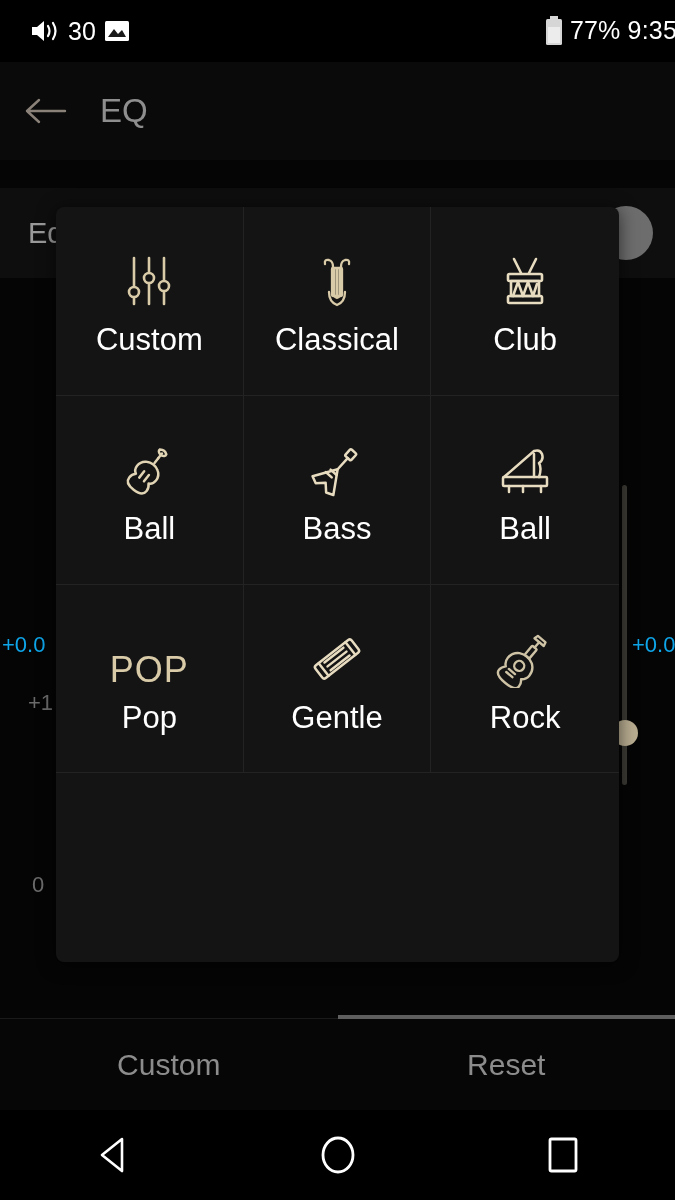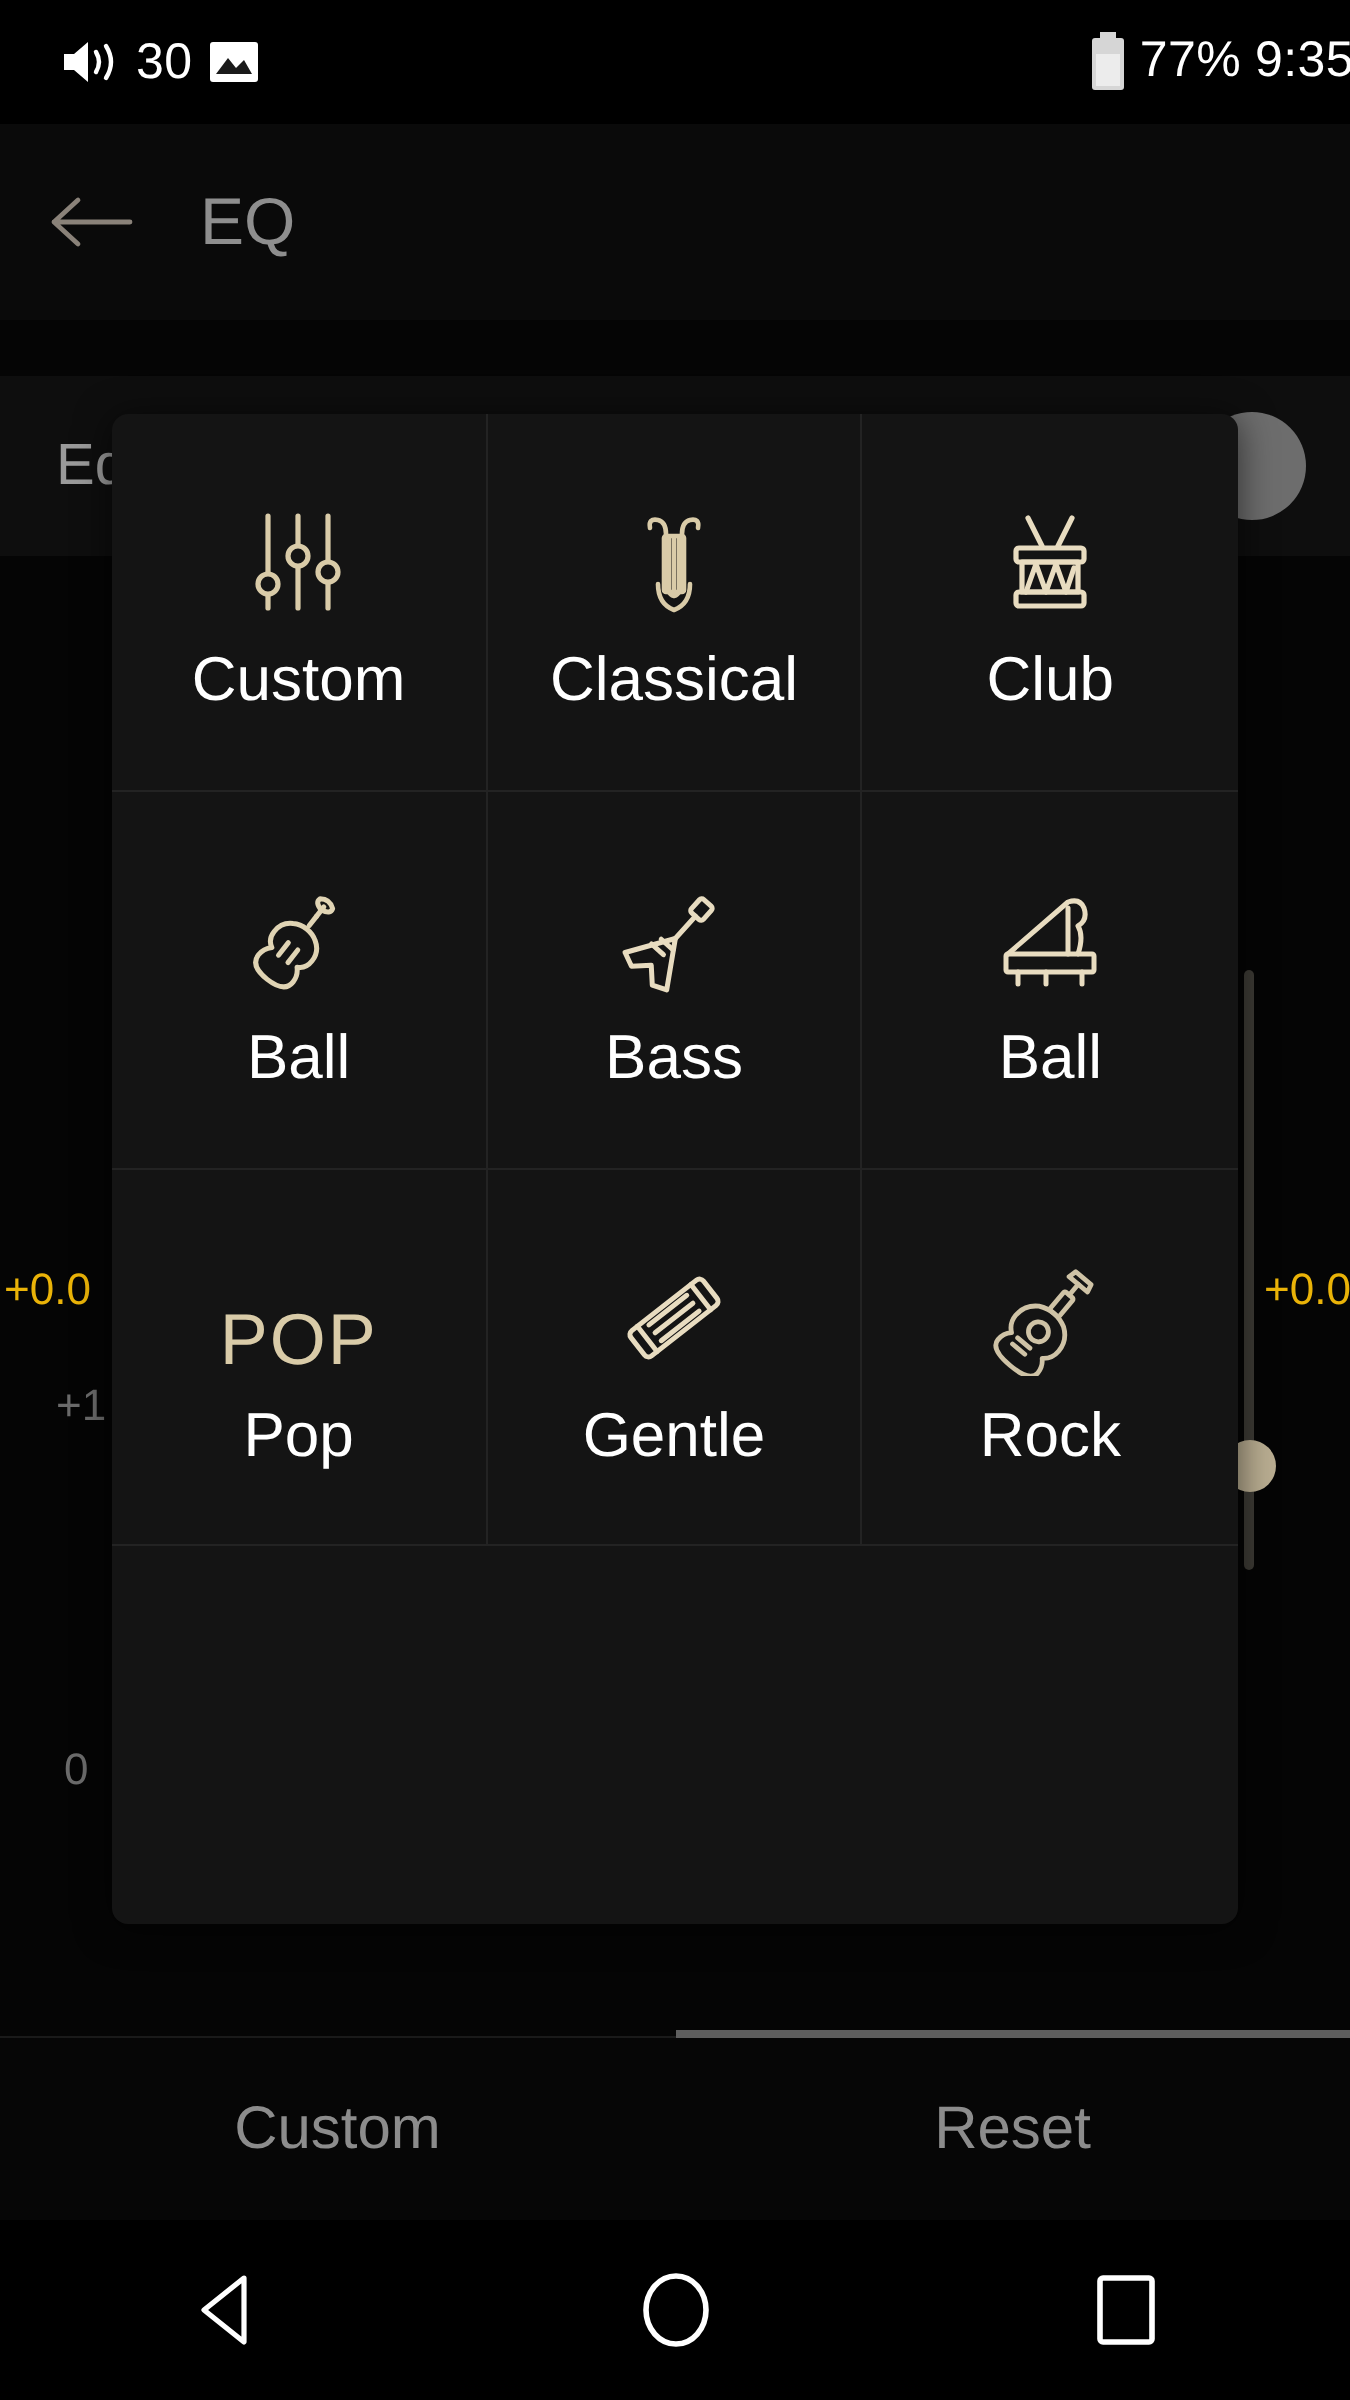--- a/index.html
+++ b/index.html
@@ -71,21 +71,21 @@
     width:675px; height:660px;
   }
   .grid-line {
     position:absolute; left:0; width:675px; height:1;
     background:#262018;
   }
   .axis-val {
     position:absolute;
     color:#6b6b6b; font-size:22px;
   }
-  .axis-val.gold { color:#eab308; }
+  .axis-val.gold { color:#0ea5e9; }
   #slider-track {
     position:absolute; left:622px; top:195px;
     width:5px; height:300px; background:#3c3a34;
     border-radius:3px;
   }
   #slider-knob {
     position:absolute; left:612px; top:430px;
     width:26px; height:26px; border-radius:13px;
     background:#b9ad91;
   }

